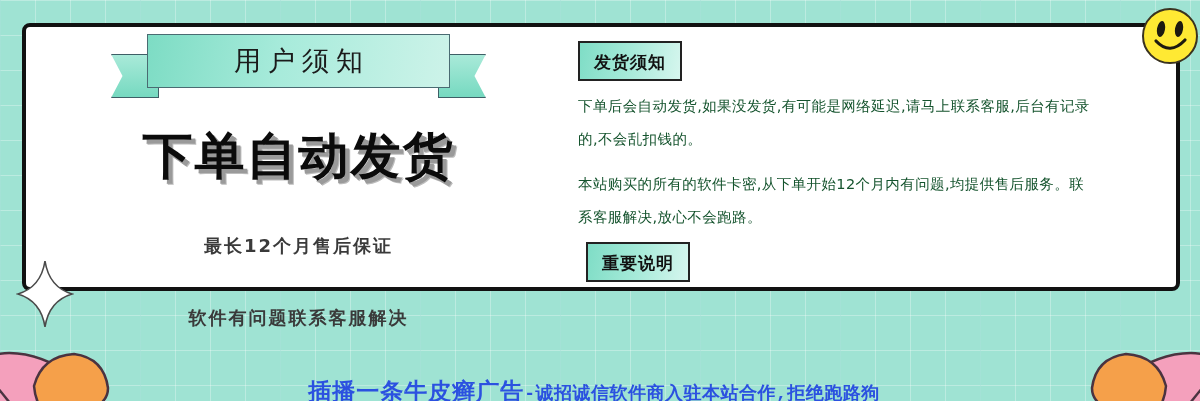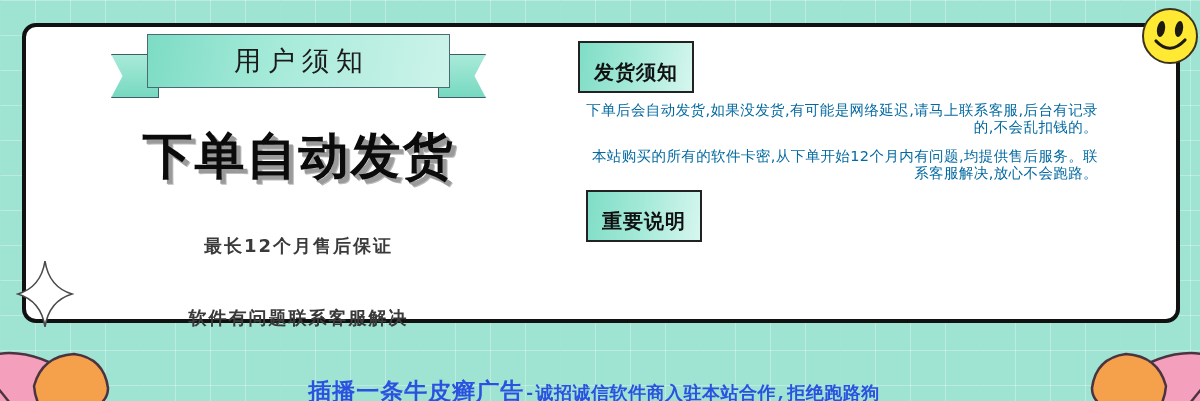--- a/index.html
+++ b/index.html
@@ -21,25 +21,25 @@
   #bg-grid::after{
     content:"";position:absolute;inset:0;
     background:
       linear-gradient(to right, rgba(120,210,195,.35) 1px, transparent 1px);
     background-size:140px 100%;
   }
 
   
   #card{
     position:absolute;
-    left:22px;top:23px;width:1158px;height:300px;
+    left:22px;top:23px;width:1158px;height:268px;
     box-sizing:border-box;
     background:#ffffff;
     border:4px solid #111;
-    border-radius:14px;
+    border-radius:8px;
     z-index:4;
   }
 
   
   #left-col{
     position:absolute;left:0;top:0;width:545px;height:300px;
   }
 
   
   #ribbon-wrap{
@@ -94,33 +94,32 @@
   }
   #headline-sub1{top:178px;}
   #headline-sub2{top:250px;}
 
   
   #right-col{
     position:absolute;left:552px;top:14px;width:520px;
   }
   .badge{
     display:inline-block;
-    padding:16px 14px 5px 14px;
+    padding:8px 14px 5px 14px;
     background:linear-gradient(100deg,#7fddc6 0%,#a6ead9 50%,#d6f6ee 100%);
     border:2px solid #222;
-    font-size:20px;font-weight:bold;color:#111;
+    font-size:17px;font-weight:bold;color:#111;
     letter-spacing:1px;
     font-family:"DejaVu Sans","Liberation Sans",sans-serif;
   }
   .para{
-    font-size:14.5px;line-height:17px;color:#0369a1;
+    font-size:14.5px;line-height:33px;color:#14532d;
     letter-spacing:.4px;
     margin:9px 0 0 0;
     font-family:"DejaVu Sans","Liberation Sans",sans-serif;
-    text-align:right;
   }
   #badge-2-wrap{margin-top:12px;}
   #badge-3-wrap{margin-top:8px;margin-left:8px;}
   #para-3{margin-left:12px;margin-top:10px;}
 
   
   #ad-line{
     position:absolute;left:0;right:14px;top:305px;
     text-align:center;white-space:nowrap;
     font-family:Liberation Mono, monospace;

